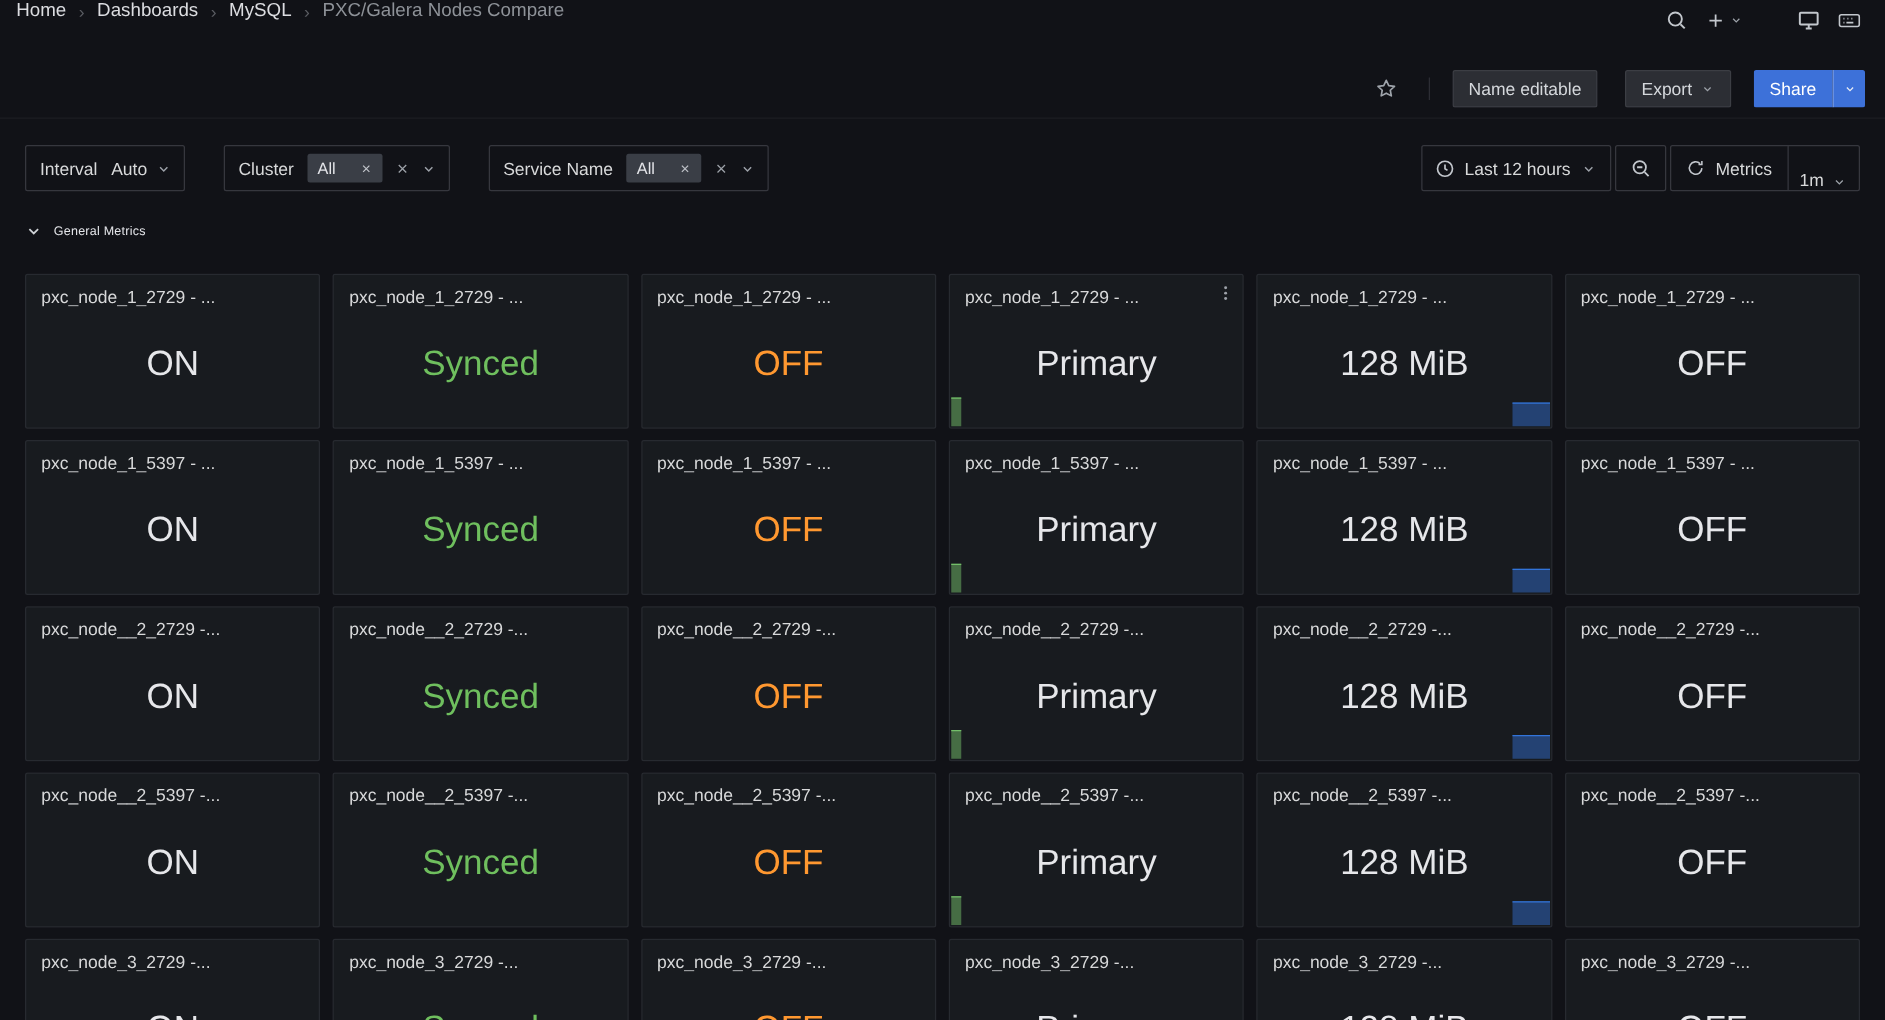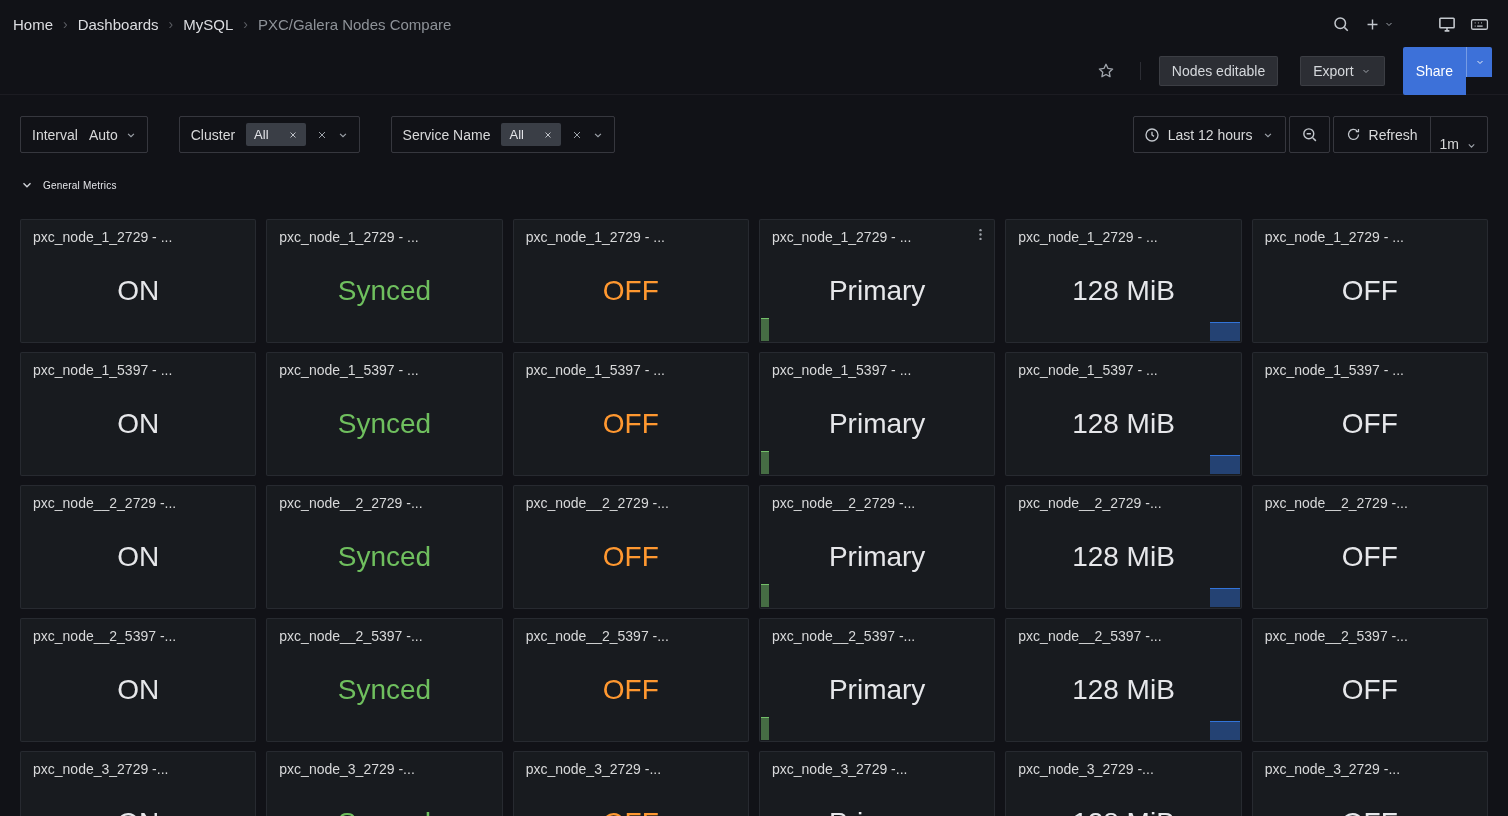--- a/index.html
+++ b/index.html
@@ -10,21 +10,21 @@
     font-family: "Liberation Sans", sans-serif;
     font-size: 14px;
   }
   [data-interactable="true"] { cursor: pointer; }
   svg { display: block; }
 
   
   .topnav {
     height: 48px;
     display: flex;
-    align-items: center;
+    align-items: flex-start;
     padding: 0 13px;
   }
   .breadcrumb { display: flex; align-items: center; font-size: 15px; }
   .bc-item { color: #dcdde1; white-space: nowrap; }
   .bc-current { color: #8e9298; }
   .bc-sep { color: #5b5d63; margin: 0 10px; font-size: 14px; }
   .nav-right { margin-left: auto; display: flex; align-items: center; }
   .icon-btn {
     width: 32px; height: 32px;
     display: flex; align-items: center; justify-content: center;
@@ -50,21 +50,21 @@
     padding: 0 12px;
     background: #2c2e34;
     border: 1px solid rgba(204,204,220,0.1);
     border-radius: 2px;
     color: #d5d8dc;
     font-size: 14px;
     white-space: nowrap;
   }
   .share-group { display: flex; border-radius: 2px; overflow: hidden; margin-left: 10px; }
   .share-main {
-    height: 48px; display: flex; align-items: center;
+    height: 30px; display: flex; align-items: center;
     padding: 0 13px; background: #3d71d9; color: #ffffff; font-size: 14px;
   }
   .share-caret {
     width: 26px; height: 30px; background: #3d71d9; color: #ffffff;
     border-left: 1px solid rgba(255,255,255,0.3);
     display: flex; align-items: center; justify-content: center;
   }
   .chev { color: #9da2a9; }
   .chev-white { color: #e8ecf5; }
 
@@ -222,21 +222,21 @@
 </header>
 
 <div class="subbar" data-interactable="false">
   <div class="icon-btn" data-interactable="true">
     <svg width="18" height="18" viewBox="0 0 24 24" fill="none" stroke="#9fa4ab" stroke-width="1.8" stroke-linejoin="round">
         <path d="M12 3l2.7 5.6 6.1.8-4.5 4.2 1.1 6-5.4-2.9-5.4 2.9 1.1-6L3.2 9.4l6.1-.8z"></path>
       </svg>
   </div>
   <div class="vdivider" data-interactable="false"></div>
   <button class="btn-secondary" data-interactable="true">
-    <span data-interactable="false">Nodes editable</span>
+    <span data-interactable="false">Name editable</span>
   </button>
   <button class="btn-secondary" data-interactable="true" style="margin-left: 14px;">
     <span data-interactable="false">Export</span>
     <svg class="chev" width="12" height="12" viewBox="0 0 24 24" fill="none" stroke="currentColor" stroke-width="2">
         <path d="M7 10l5 5 5-5"></path>
       </svg>
   </button>
   <div class="share-group" data-interactable="false">
     <div class="share-main" data-interactable="true">
       <span data-interactable="false">Share</span>
@@ -318,21 +318,21 @@
           <circle cx="11" cy="11" r="7"></circle>
           <path d="M16.5 16.5L21 21M8 11h6"></path>
         </svg>
     </div>
     <div class="fc refresh-group" data-interactable="false">
       <div class="refresh-main" data-interactable="true">
         <svg data-interactable="false" width="15" height="15" viewBox="0 0 24 24" fill="none" stroke="#c3c7cd" stroke-width="2">
             <path d="M20 12a8 8 0 1 1-2.3-5.7"></path>
             <path d="M20 3v4.3h-4.3"></path>
           </svg>
-        <span data-interactable="false">Refresh</span>
+        <span data-interactable="false">Metrics</span>
       </div>
       <div class="refresh-int" data-interactable="true">
         <span data-interactable="false">1m</span>
         <svg class="chev" data-interactable="false" width="13" height="13" viewBox="0 0 24 24" fill="none" stroke="currentColor" stroke-width="2">
             <path d="M7 10l5 5 5-5"></path>
           </svg>
       </div>
     </div>
   </div>
 </div>

